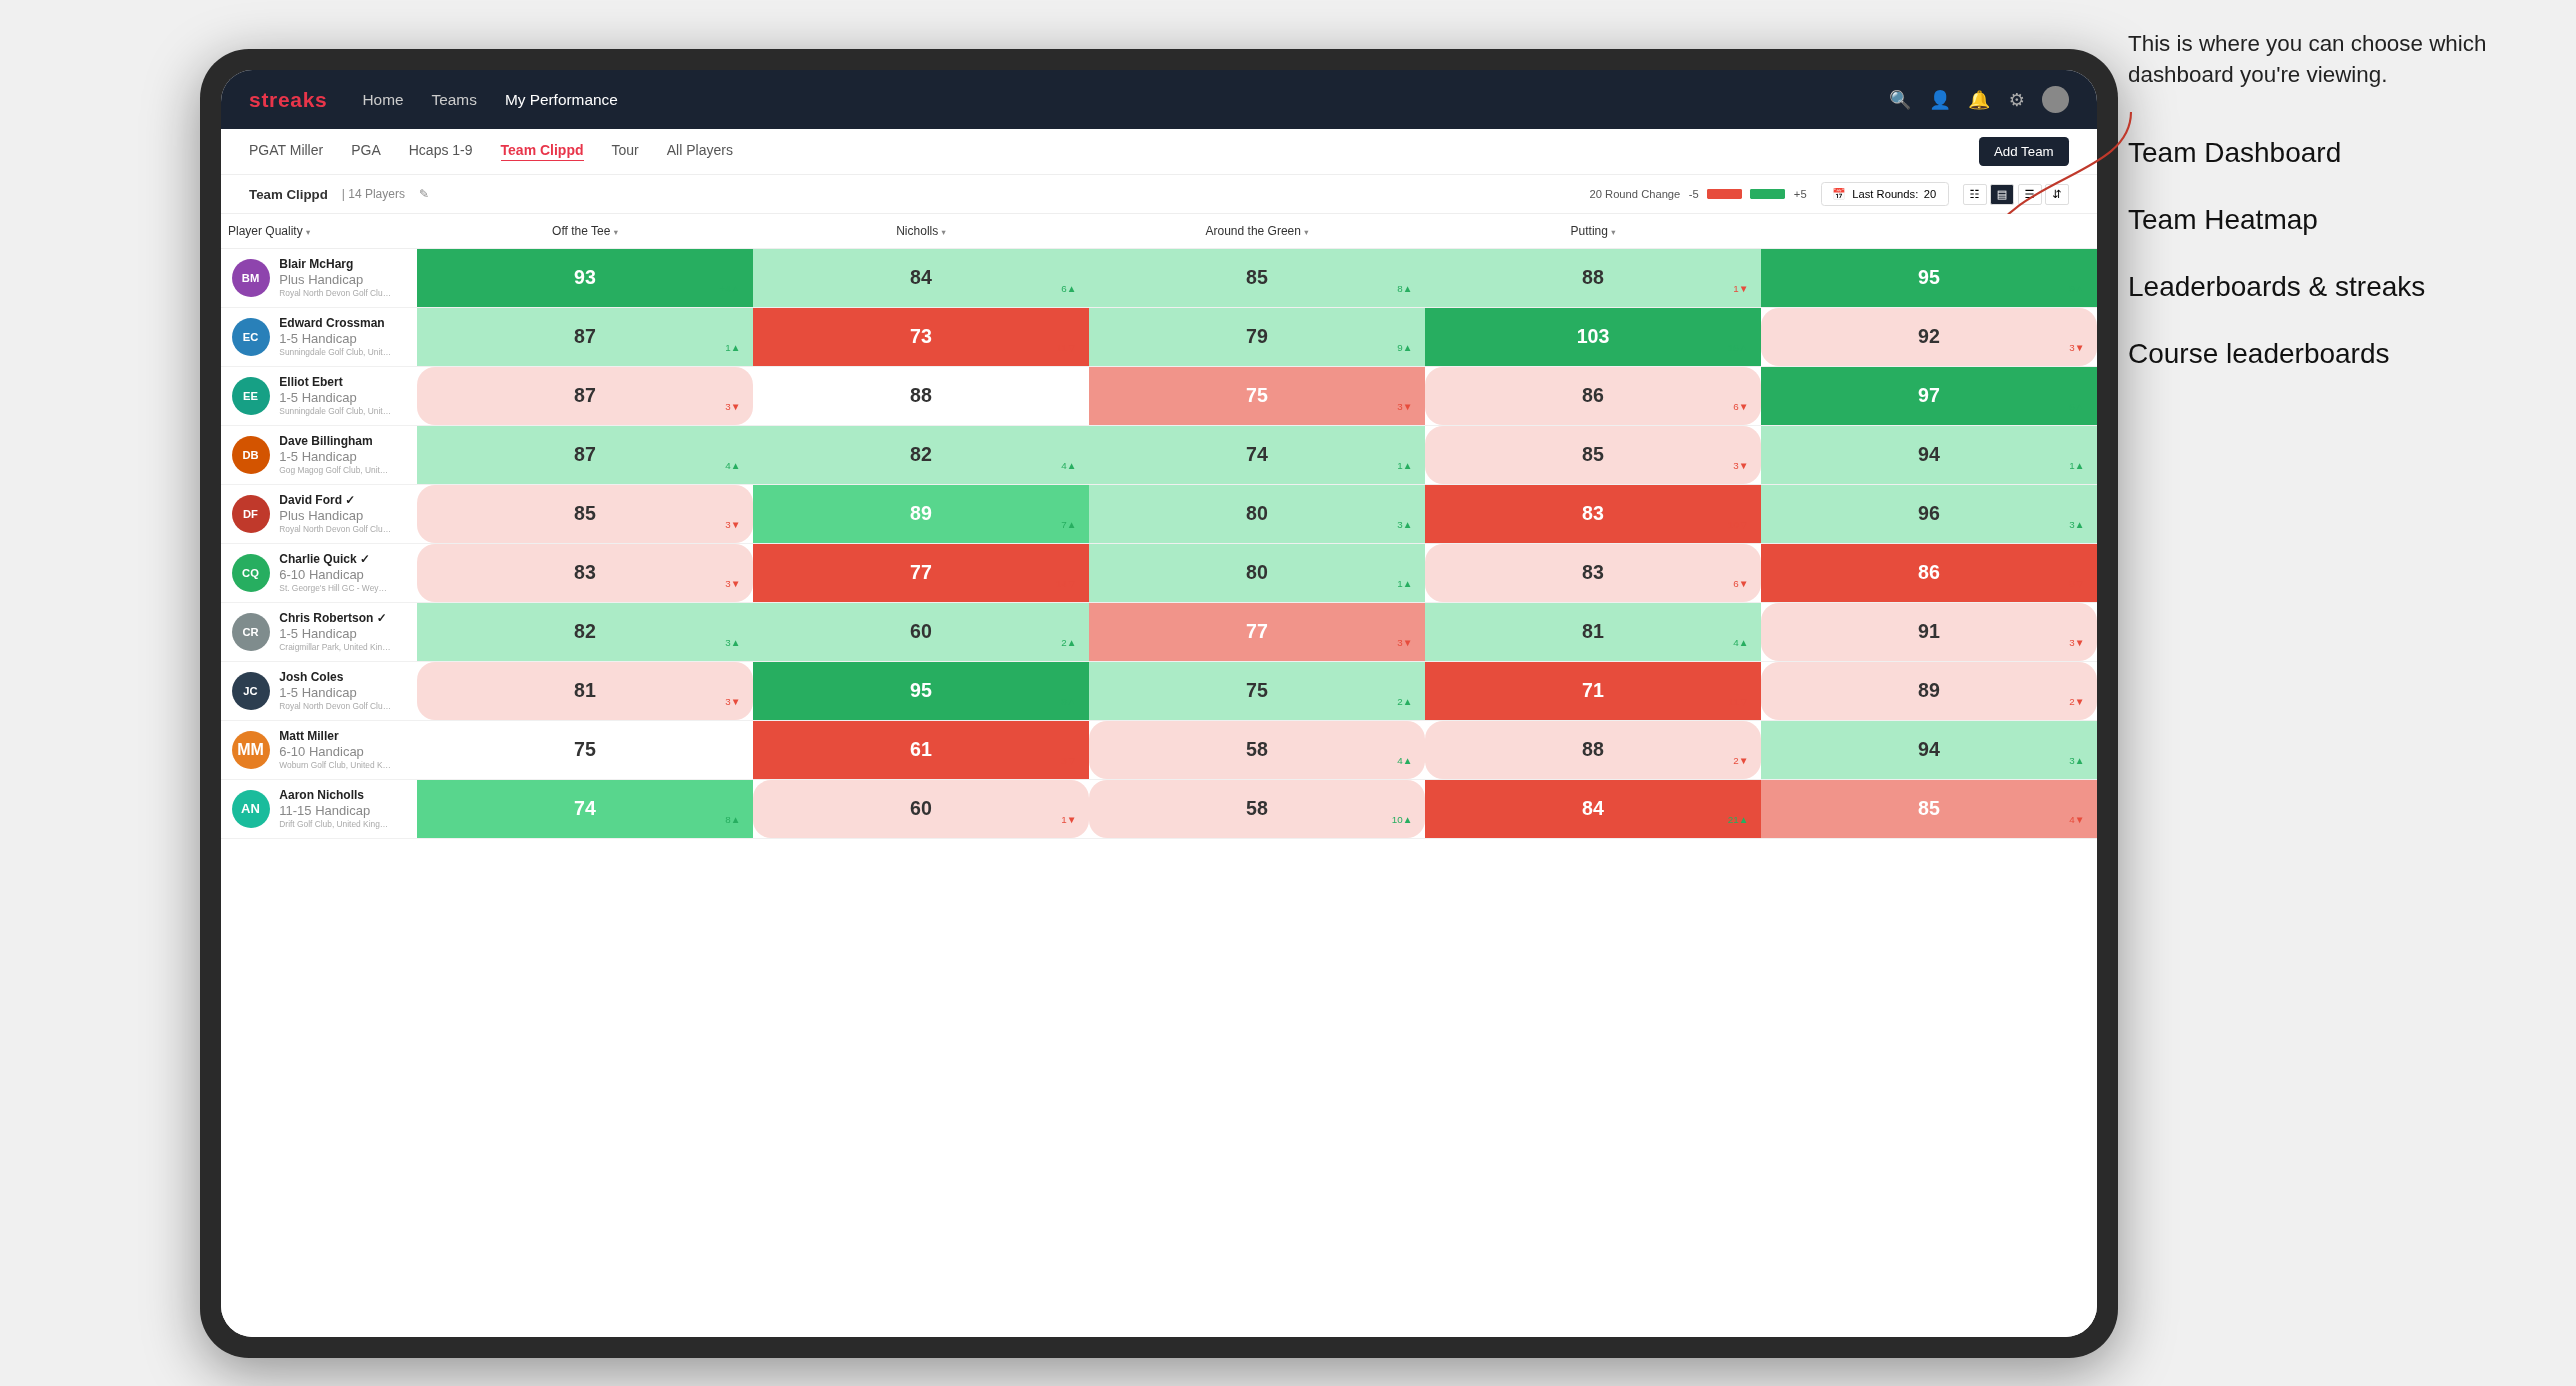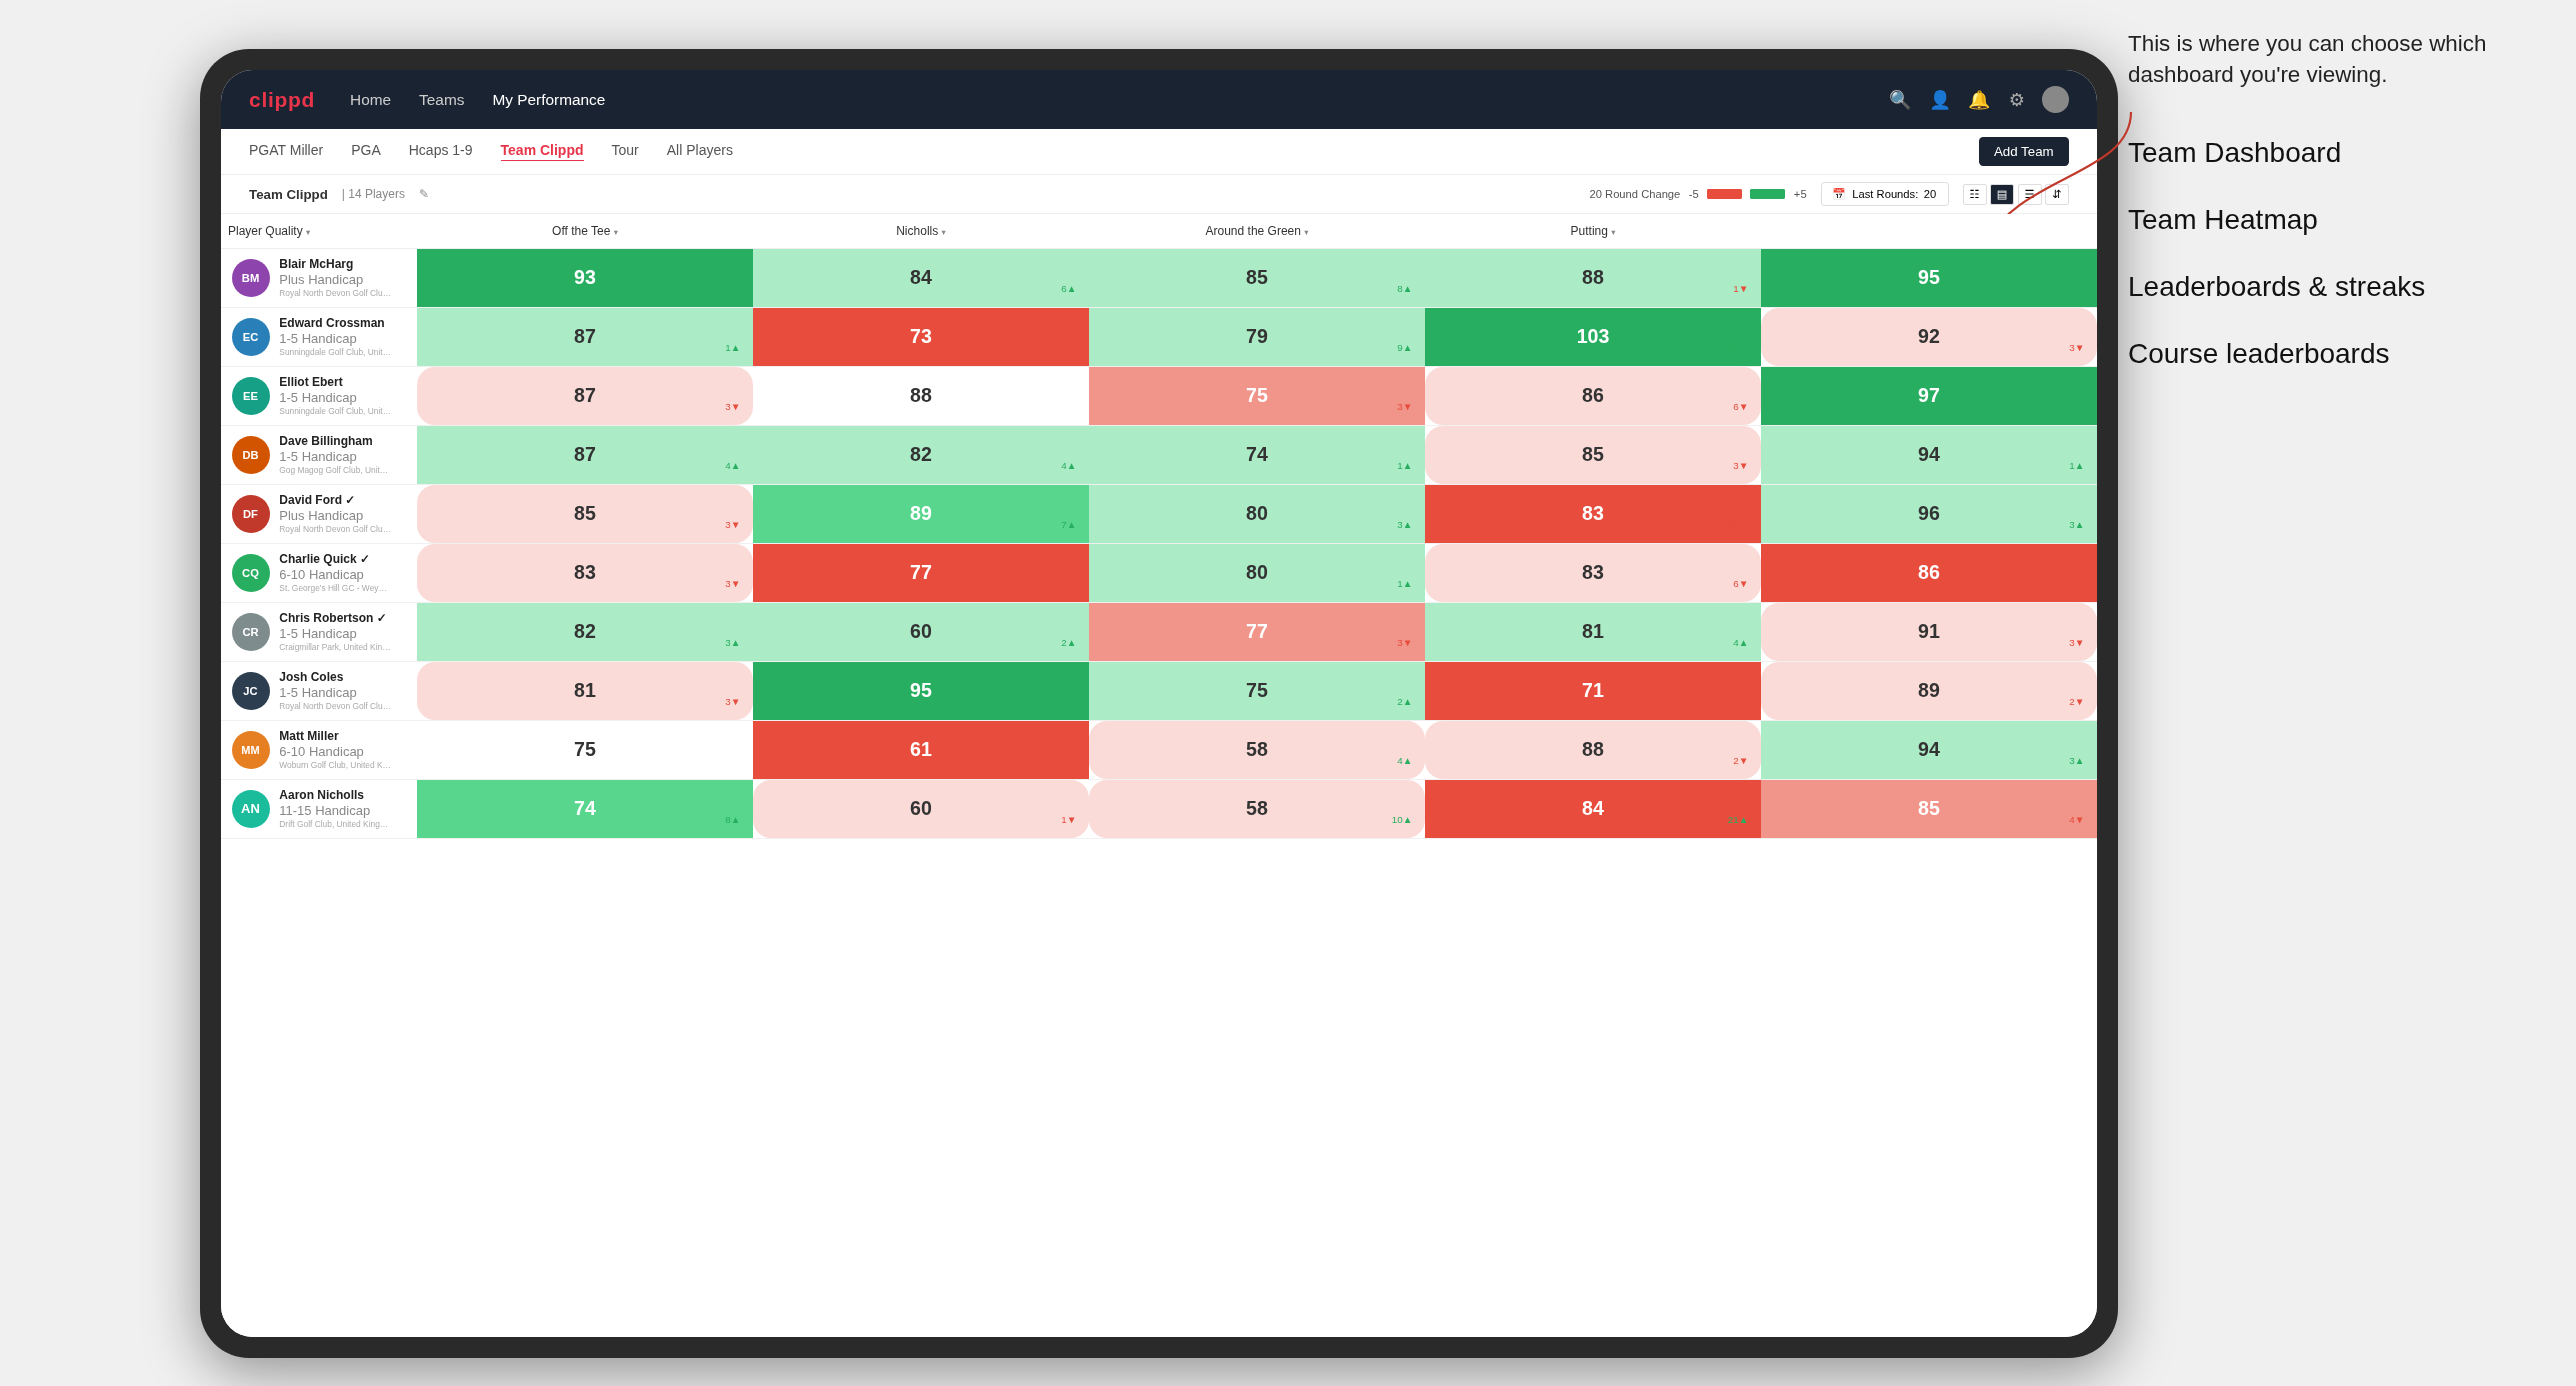--- a/index.html
+++ b/index.html
@@ -300,21 +300,21 @@
       pointer-events: none;
     }
   </style>
 </head>
 <body>
 
 <div class="ipad-frame">
   <div class="ipad-screen">
 
     <div class="top-nav">
-      <div class="logo">clippd</div>
+      <div class="logo">streaks</div>
       <div class="nav-links">
         <span class="nav-link">Home</span>
         <span class="nav-link">Teams</span>
         <span class="nav-link active">My Performance</span>
       </div>
       <div class="nav-icons">
         <span class="nav-icon">🔍</span>
         <span class="nav-icon">👤</span>
         <span class="nav-icon">🔔</span>
         <span class="nav-icon">⚙</span>
@@ -692,21 +692,21 @@
             </div>
             <div class="score-cell red-light">
               <span class="score-number">89</span>
               <span class="score-change">
                 <span class="arrow-down">2▼</span>
               </span>
             </div>
           </div>
           <div class="player-row">
             <div class="player-info">
-              <div class="player-avatar" style="background: rgb(230, 126, 34); color: rgb(255, 255, 255); font-size: 11px; font-weight: 700;">MM</div>
+              <div class="player-avatar" style="background: rgb(230, 126, 34); color: rgb(255, 255, 255); font-size: 16px; font-weight: 700;">MM</div>
               <div class="player-details">
                 <div class="player-name">Matt Miller</div>
                 <div class="player-hcp">6-10 Handicap</div>
                 <div class="player-club">Woburn Golf Club, United Kingdom</div>
               </div>
             </div>
             <div class="score-cell white-cell">
               <span class="score-number">75</span>
             </div>
             <div class="score-cell red-dark">

